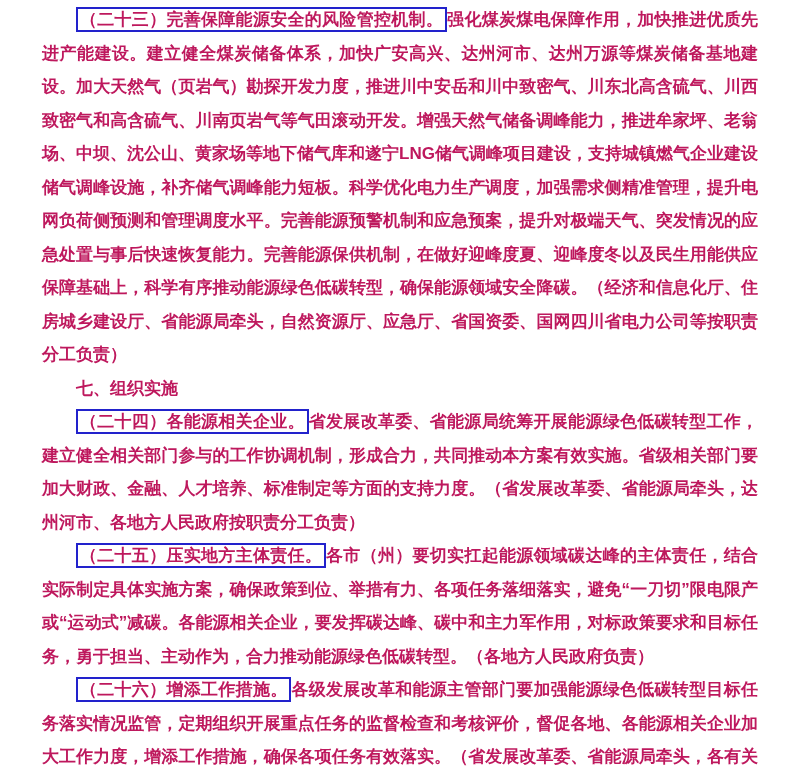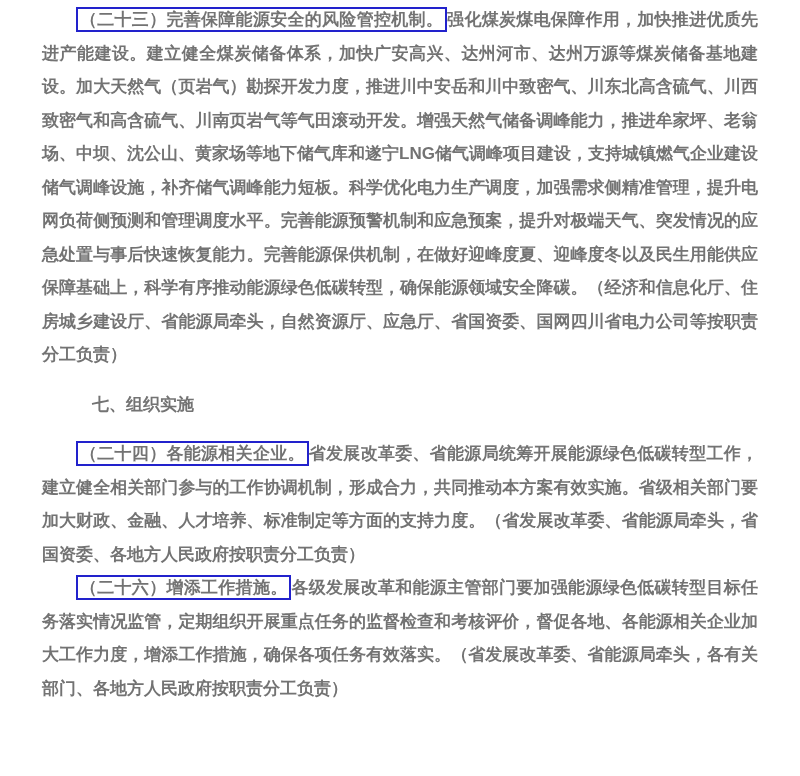--- a/index.html
+++ b/index.html
@@ -14,46 +14,47 @@
   }
   .page {
     box-sizing: border-box;
     width: 800px;
     height: 776px;
     padding: 3px 42px 0 42px;
     font-family: "Liberation Sans", sans-serif;
     font-weight: 700;
     font-size: 17px;
     line-height: 33.5px;
-    color: #737373;
+    color: #be185d;
     text-align: justify;
   }
   .para {
     margin: 0;
     padding: 0;
     text-indent: 2em;
     word-break: break-all;
   }
   .boxed-heading {
     border: 2px solid #2222cc;
     padding: 1px 2px;
   }
   .section-heading {
-    margin: 16px;
+    margin: 0;
     padding: 0;
     text-indent: 2em;
   }
 </style>
 </head>
 <body>
 
 <div class="page">
 
   <p class="para"><span class="boxed-heading">（二十三）完善保障能源安全的风险管控机制。</span><span>强化煤炭煤电保障作用，加快推进优质先进产能建设。建立健全煤炭储备体系，加快广安高兴、达州河市、达州万源等煤炭储备基地建设。加大天然气（页岩气）勘探开发力度，推进川中安岳和川中致密气、川东北高含硫气、川西致密气和高含硫气、川南页岩气等气田滚动开发。增强天然气储备调峰能力，推进牟家坪、老翁场、中坝、沈公山、黄家场等地下储气库和遂宁LNG储气调峰项目建设，支持城镇燃气企业建设储气调峰设施，补齐储气调峰能力短板。科学优化电力生产调度，加强需求侧精准管理，提升电网负荷侧预测和管理调度水平。完善能源预警机制和应急预案，提升对极端天气、突发情况的应急处置与事后快速恢复能力。完善能源保供机制，在做好迎峰度夏、迎峰度冬以及民生用能供应保障基础上，科学有序推动能源绿色低碳转型，确保能源领域安全降碳。（经济和信息化厅、住房城乡建设厅、省能源局牵头，自然资源厅、应急厅、省国资委、国网四川省电力公司等按职责分工负责）</span></p>
 
   <p class="section-heading">七、组织实施</p>
 
-  <p class="para"><span class="boxed-heading">（二十四）各能源相关企业。</span><span>省发展改革委、省能源局统筹开展能源绿色低碳转型工作，建立健全相关部门参与的工作协调机制，形成合力，共同推动本方案有效实施。省级相关部门要加大财政、金融、人才培养、标准制定等方面的支持力度。（省发展改革委、省能源局牵头，省国资委、各地方人民政府按职责分工负责）</span></p>
+  <p class="para"><span class="boxed-heading">（二十四）各能源相关企业。</span><span>省发展改革委、省能源局统筹开展能源绿色低碳转型工作，建立健全相关部门参与的工作协调机制，形成合力，共同推动本方案有效实施。省级相关部门要加大财政、金融、人才培养、标准制定等方面的支持力度。（省发展改革委、省能源局牵头，达州河市、各地方人民政府按职责分工负责）</span></p>
 
+  <p class="para"><span class="boxed-heading">（二十五）压实地方主体责任。</span><span>各市（州）要切实扛起能源领域碳达峰的主体责任，结合实际制定具体实施方案，确保政策到位、举措有力、各项任务落细落实，避免“一刀切”限电限产或“运动式”减碳。各能源相关企业，要发挥碳达峰、碳中和主力军作用，对标政策要求和目标任务，勇于担当、主动作为，合力推动能源绿色低碳转型。（各地方人民政府负责）</span></p>
 
   <p class="para"><span class="boxed-heading">（二十六）增添工作措施。</span><span>各级发展改革和能源主管部门要加强能源绿色低碳转型目标任务落实情况监管，定期组织开展重点任务的监督检查和考核评价，督促各地、各能源相关企业加大工作力度，增添工作措施，确保各项任务有效落实。（省发展改革委、省能源局牵头，各有关部门、各地方人民政府按职责分工负责）</span></p>
 
 </div>
 
 </body></html>

